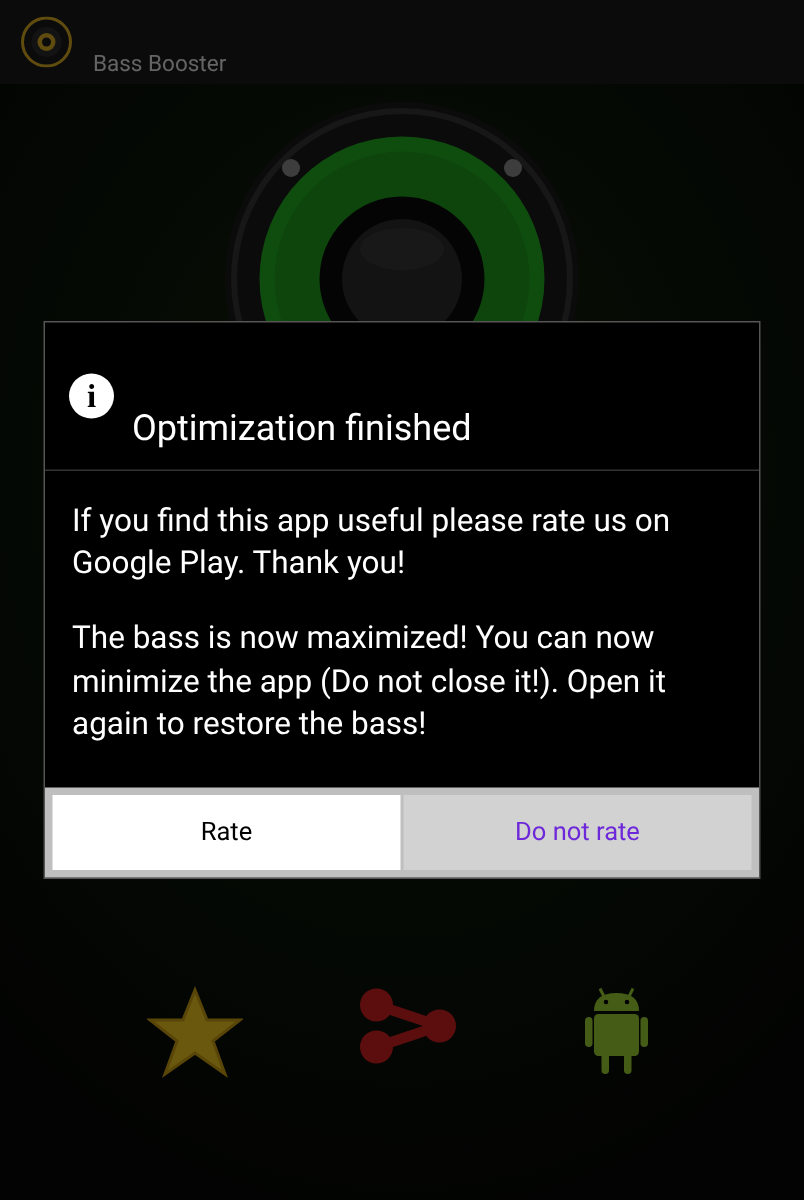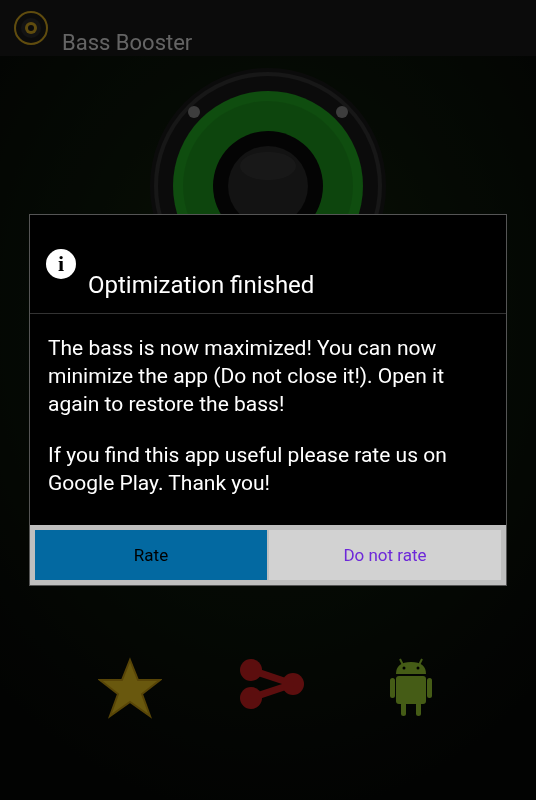--- a/index.html
+++ b/index.html
@@ -18,21 +18,21 @@
   align-items: center;
   padding: 0 14px;
   gap: 14px;
 }
 .app-icon {
   width: 34px;
   height: 34px;
 }
 .app-title {
   color: #ddd;
-  font-size: 22px;
+  font-size: 15px;
   font-weight: 400;
   margin-top: 28px;
 }
 .background {
   position: absolute;
   top: 56px;
   left: 0;
   right: 0;
   bottom: 0;
   background: radial-gradient(ellipse 400px 500px at 50% 35%, #1c2818 0%, #0e1a0a 40%, #060806 100%);
@@ -123,21 +123,21 @@
 }
 .dialog-btn {
   flex: 1;
   height: 50px;
   border: none;
   font-size: 17px;
   cursor: pointer;
   font-family: inherit;
 }
 .btn-primary {
-  background: #0369a1;
+  background: #ffffff;
   color: #000;
 }
 .btn-secondary {
   background: #d2d2d2;
   color: #6d28d9;
 }
 </style>
 </head>
 <body>
 
@@ -199,21 +199,21 @@
   </div>
 </div>
 
 <div class="overlay">
   <div class="dialog">
     <div class="dialog-header">
       <span class="info-icon">i</span>
       <span class="dialog-title">Optimization finished</span>
     </div>
     <div class="dialog-body">
+      <p>If you find this app useful please rate us on Google Play. Thank you!</p>
       <p>The bass is now maximized! You can now minimize the app (Do not close it!). Open it again to restore the bass!</p>
-      <p>If you find this app useful please rate us on Google Play. Thank you!</p>
     </div>
     <div class="dialog-buttons">
       <button class="dialog-btn btn-primary">Rate</button>
       <button class="dialog-btn btn-secondary">Do not rate</button>
     </div>
   </div>
 </div>
 
 </body></html>

